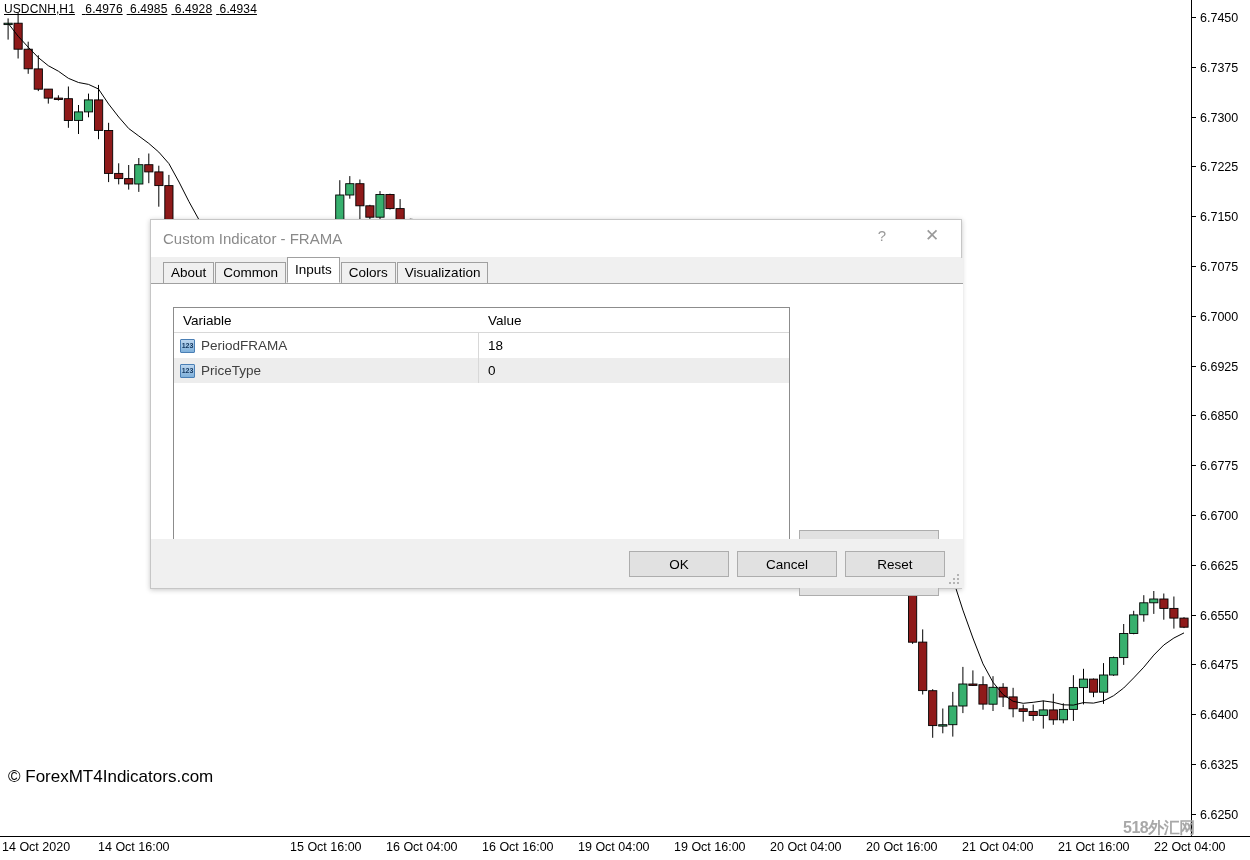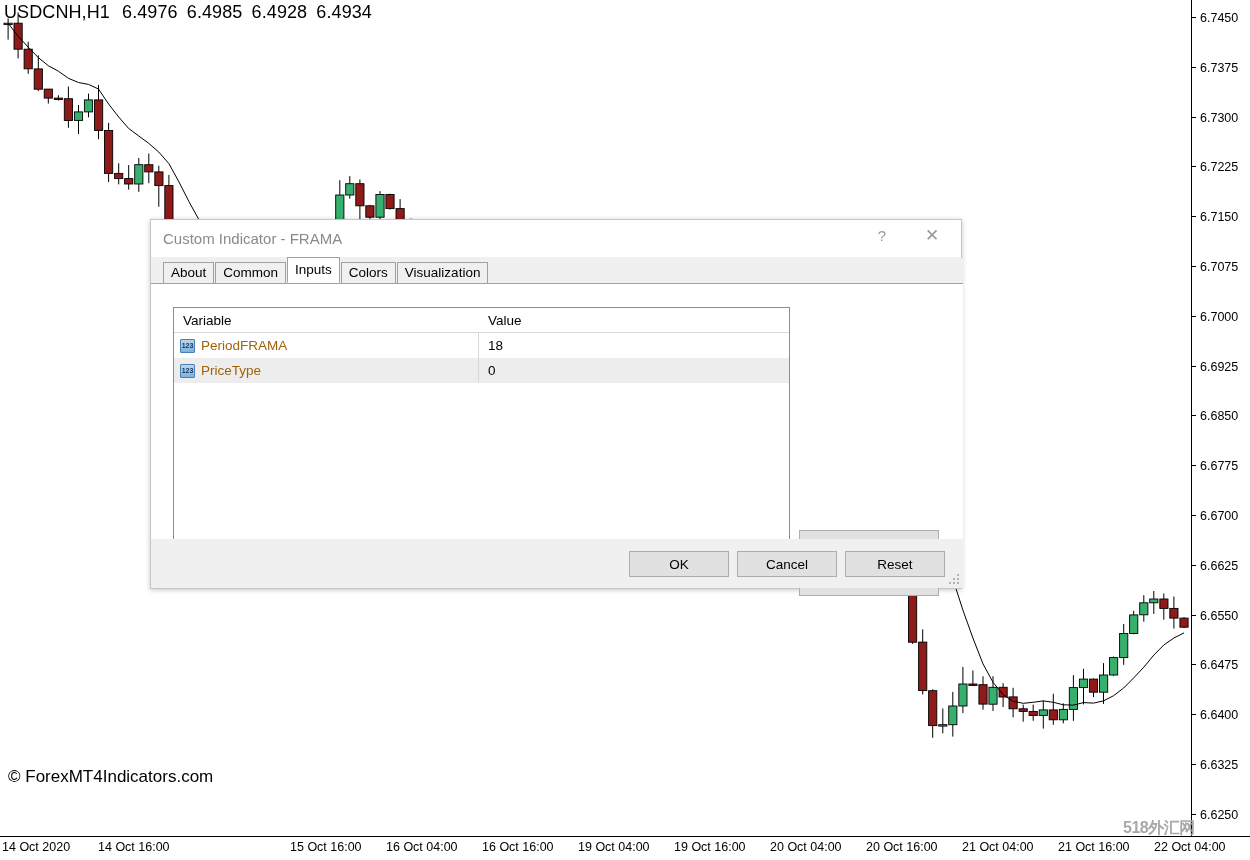--- a/index.html
+++ b/index.html
@@ -14,24 +14,25 @@
   #app {
     position: relative;
     width: 1250px; height: 860px;
     background: #ffffff;
   }
 
   
   .quote-bar {
     position: absolute;
     left: 4px; top: 2px;
-    font-size: 18px;
+    font-size: 12px;
     color: #000;
     white-space: nowrap;
     letter-spacing: 0.1px;
+    text-decoration: underline;
   }
   .quote-bar .sym { margin-right: 7px; }
   .quote-bar .px { margin-right: 4px; }
 
   
   #chart-surface {
     position: absolute;
     left: 0; top: 0;
     width: 1191px; height: 836px;
     background: #ffffff;
@@ -219,21 +220,21 @@
   .tbl-row .cell-val {
     flex: 1;
     font-size: 13.5px;
     color: #000;
     padding-left: 9px;
     height: 25px;
     line-height: 25px;
   }
   .var-name {
     font-size: 13.5px;
-    color: #a16207;
+    color: #404040;
     margin-left: 6px;
   }
   .icon-123 {
     width: 15px; height: 14px;
     background: linear-gradient(#bcd6ef, #7fb0da);
     border: 1px solid #4a7fb5;
     border-radius: 1px;
     position: relative;
     flex: 0 0 auto;
   }

